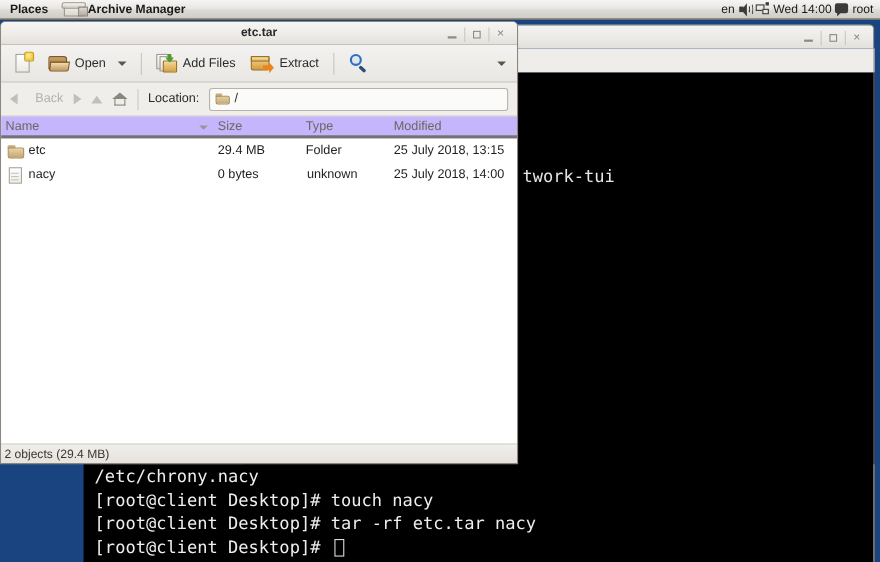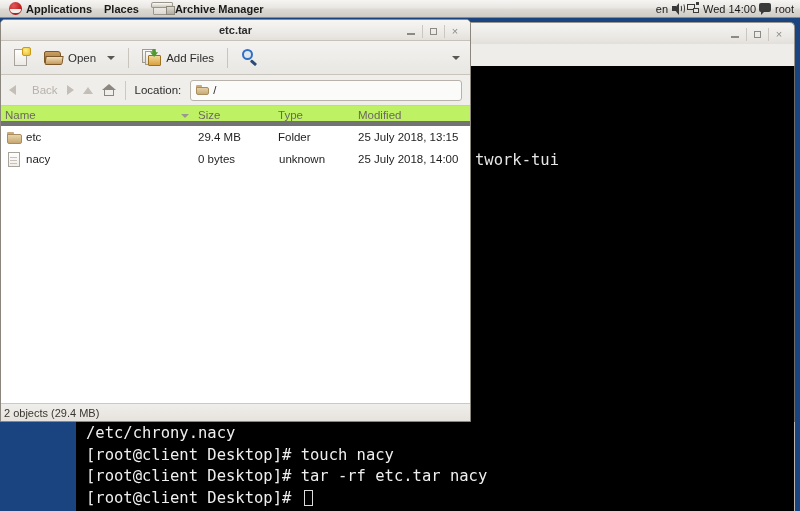--- a/index.html
+++ b/index.html
@@ -272,22 +272,22 @@
     border:1px solid #b7b3ab; border-radius:3px;
     display:flex; align-items:center; gap:4px; padding:0 5px;
     font-size:11.5px; color:#2b2b2b;
   }
   .fold-sm{ width:13px; height:10px; position:relative; flex:none;}
   .fold-sm .tab{position:absolute;left:0;top:0;width:6px;height:3px;background:#c9ab7c;border-radius:1px 1px 0 0;}
   .fold-sm .bd{position:absolute;left:0;top:2px;width:13px;height:8px;background:linear-gradient(to bottom,#e4cfa5,#c9aa77);border:1px solid #a98d5d;border-radius:0 2px 2px 2px;}
 
   
   .am-listhead{
-    height:20px; flex:none; background:#bef264;
-    border-bottom:5px solid #737373;
+    height:20px; flex:none; background:#c4b5fd;
+    border-bottom:3px solid #737373;
     position:relative; font-size:11.5px; color:#6c6860;
   }
   .am-listhead .col{ position:absolute; top:3px; white-space:nowrap;}
   .hdr-chev{ position:absolute; top:8px; width:0;height:0;
     border-left:4px solid transparent;border-right:4px solid transparent;border-top:4px solid #9b978f;}
   .am-listbody{
     flex:1; background:#ffffff; position:relative; overflow:hidden;
   }
   .row{ position:absolute; left:0; right:0; height:22px; font-size:11.5px; color:#1e1e1e;}
   .row .c{ position:absolute; top:4px; white-space:nowrap;}
@@ -375,20 +375,28 @@
       <span class="tb-sep"></span>
       <div class="tb-btn">
         <span class="ico ico-add">
           <span class="p1"></span>
             <span class="p2"></span>
             <span class="bx"></span>
             <span class="ar"></span>
         </span>
         <span>Add Files</span>
       </div>
+      <div class="tb-btn">
+        <span class="ico ico-ext">
+          <span class="bx"></span>
+            <span class="lid"></span>
+            <span class="ar"></span>
+        </span>
+        <span>Extract</span>
+      </div>
       <span class="tb-sep"></span>
       <div class="tb-btn">
         <span class="ico ico-search">
           <span class="ring"></span>
             <span class="hdl"></span>
         </span>
       </div>
       <div class="tb-btn tb-end">
         <span class="chev"></span>
       </div>
@@ -451,24 +459,20 @@
       </div>
     </div>
 
     <div class="am-status">
       <span>2 objects (29.4 MB)</span>
     </div>
   </div>
 
   <div class="top-panel">
     <div class="panel-left">
-      <div class="panel-item">
-        <span class="rh-logo"></span>
-        <span>Applications</span>
-      </div>
       <div class="panel-item">
         <span>Places</span>
       </div>
       <div class="panel-item">
         <span class="am-taskicon">
           <span class="box"></span>
             <span class="lid"></span>
             <span class="clip"></span>
         </span>
         <span>Archive Manager</span>

